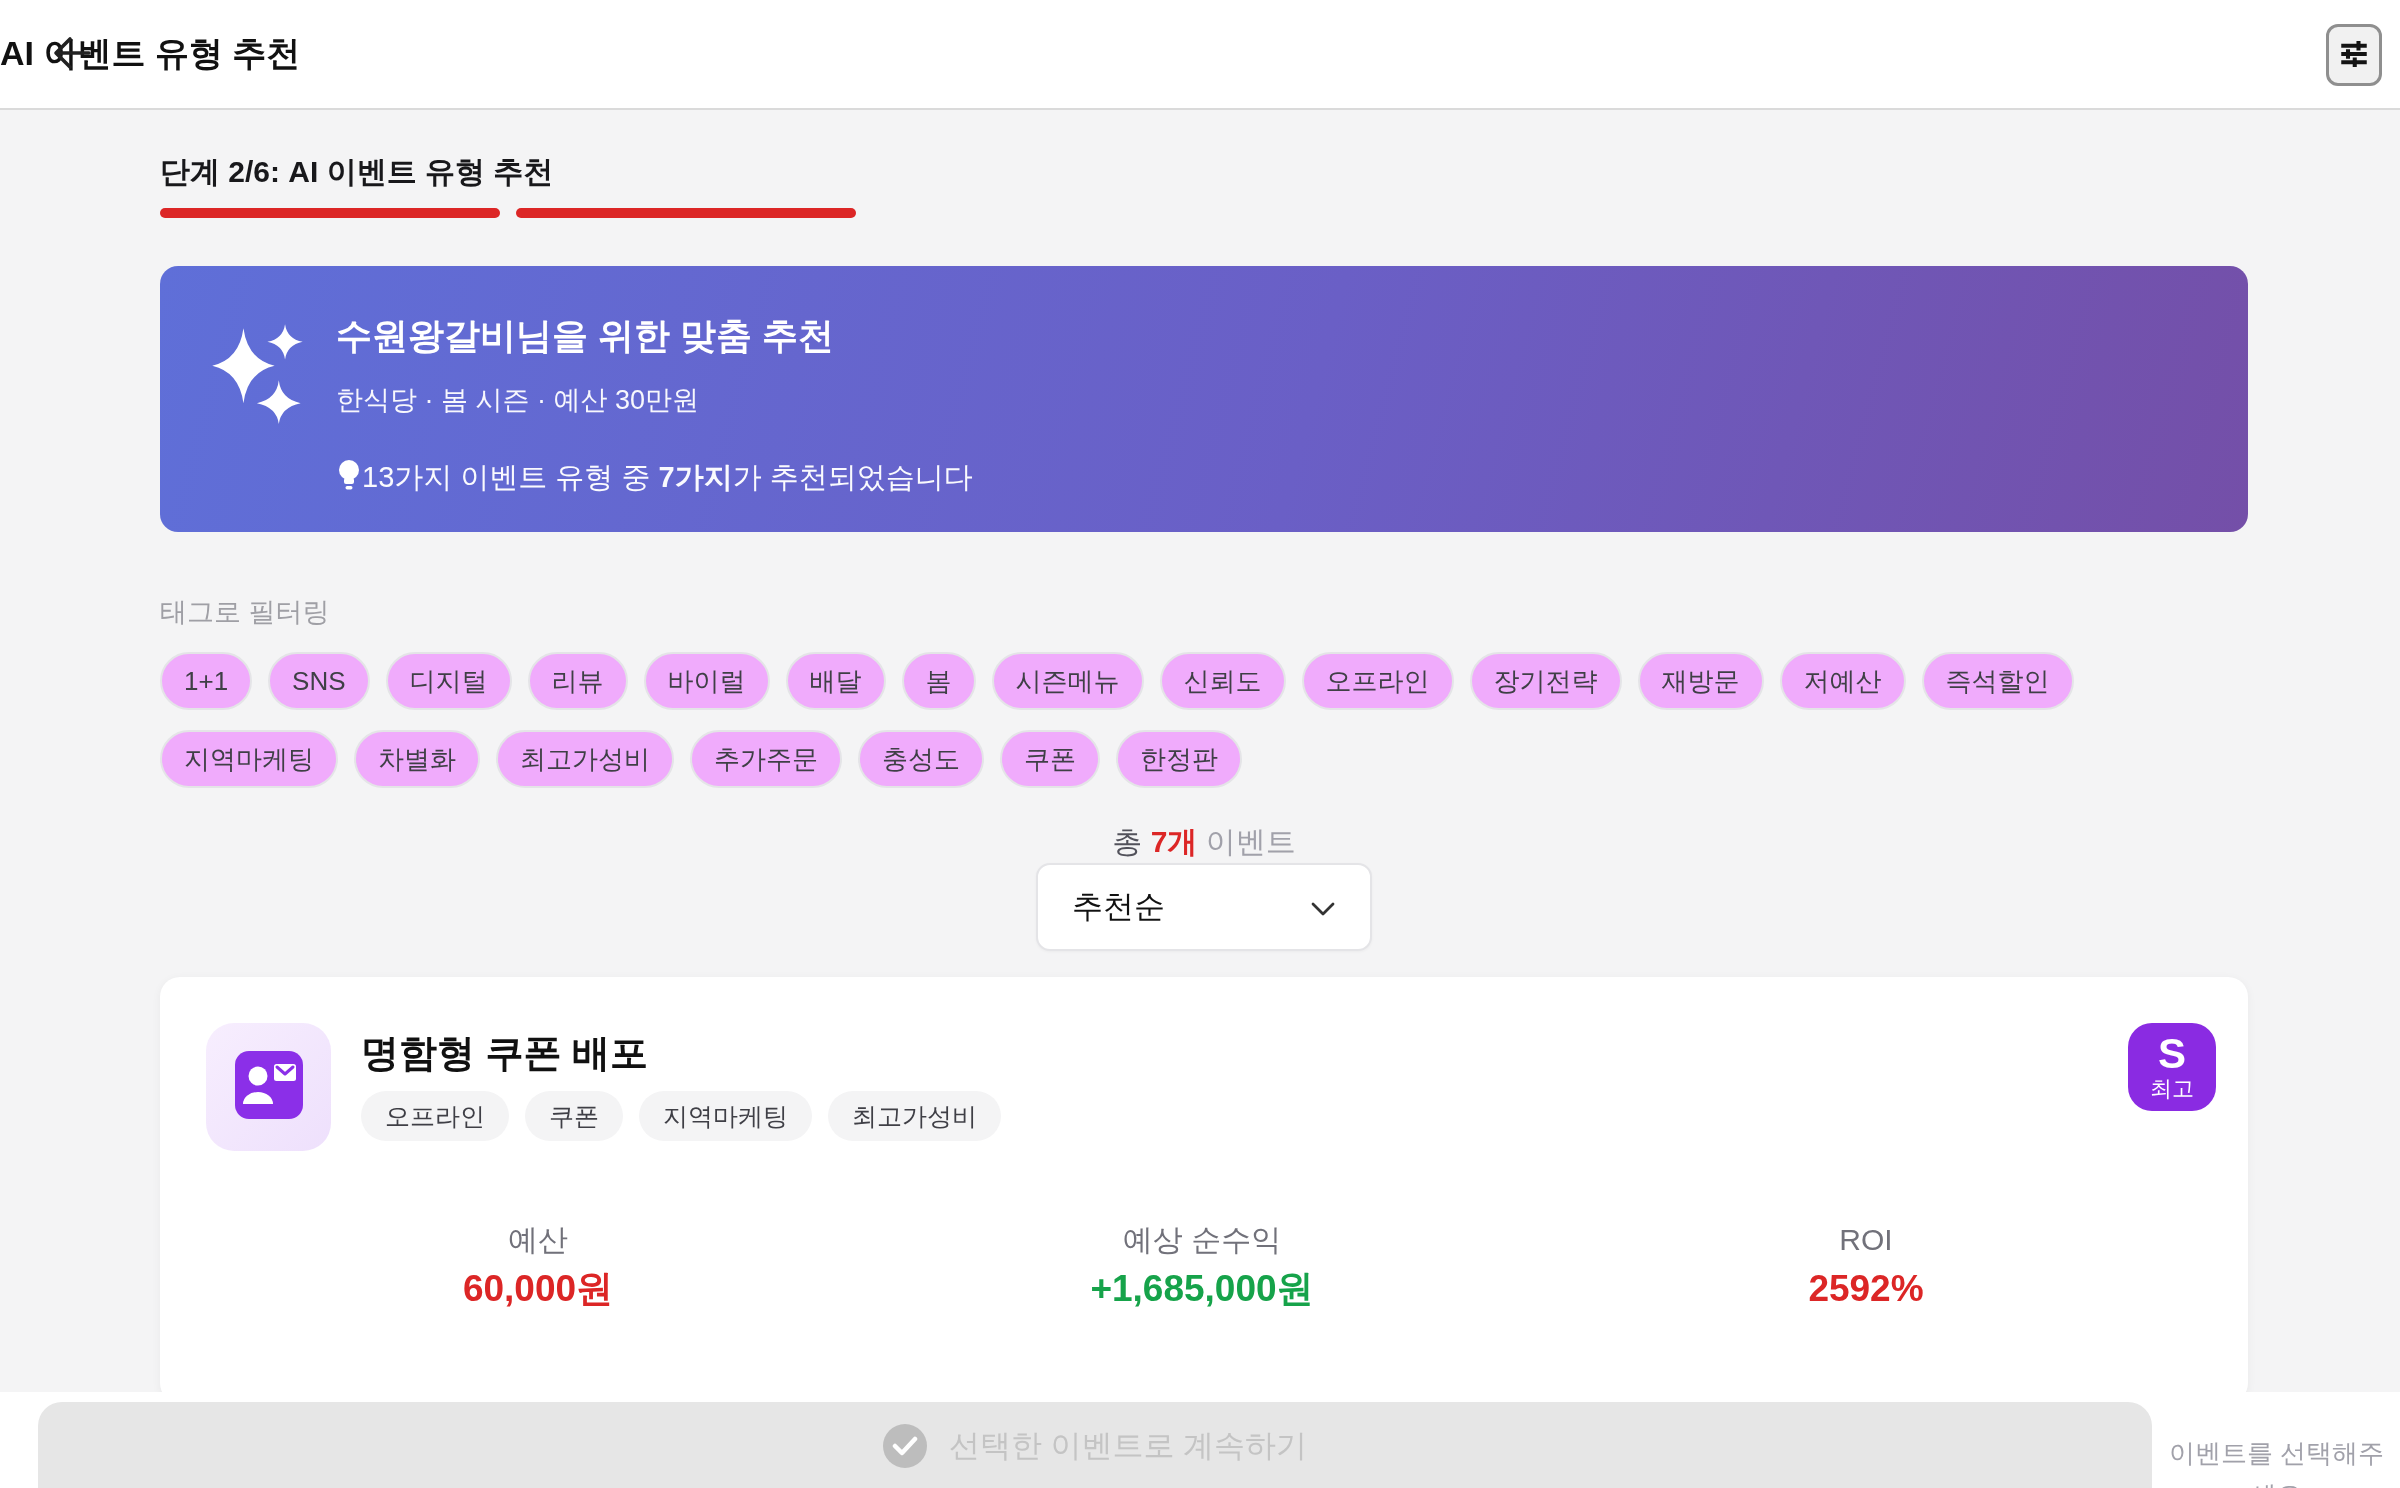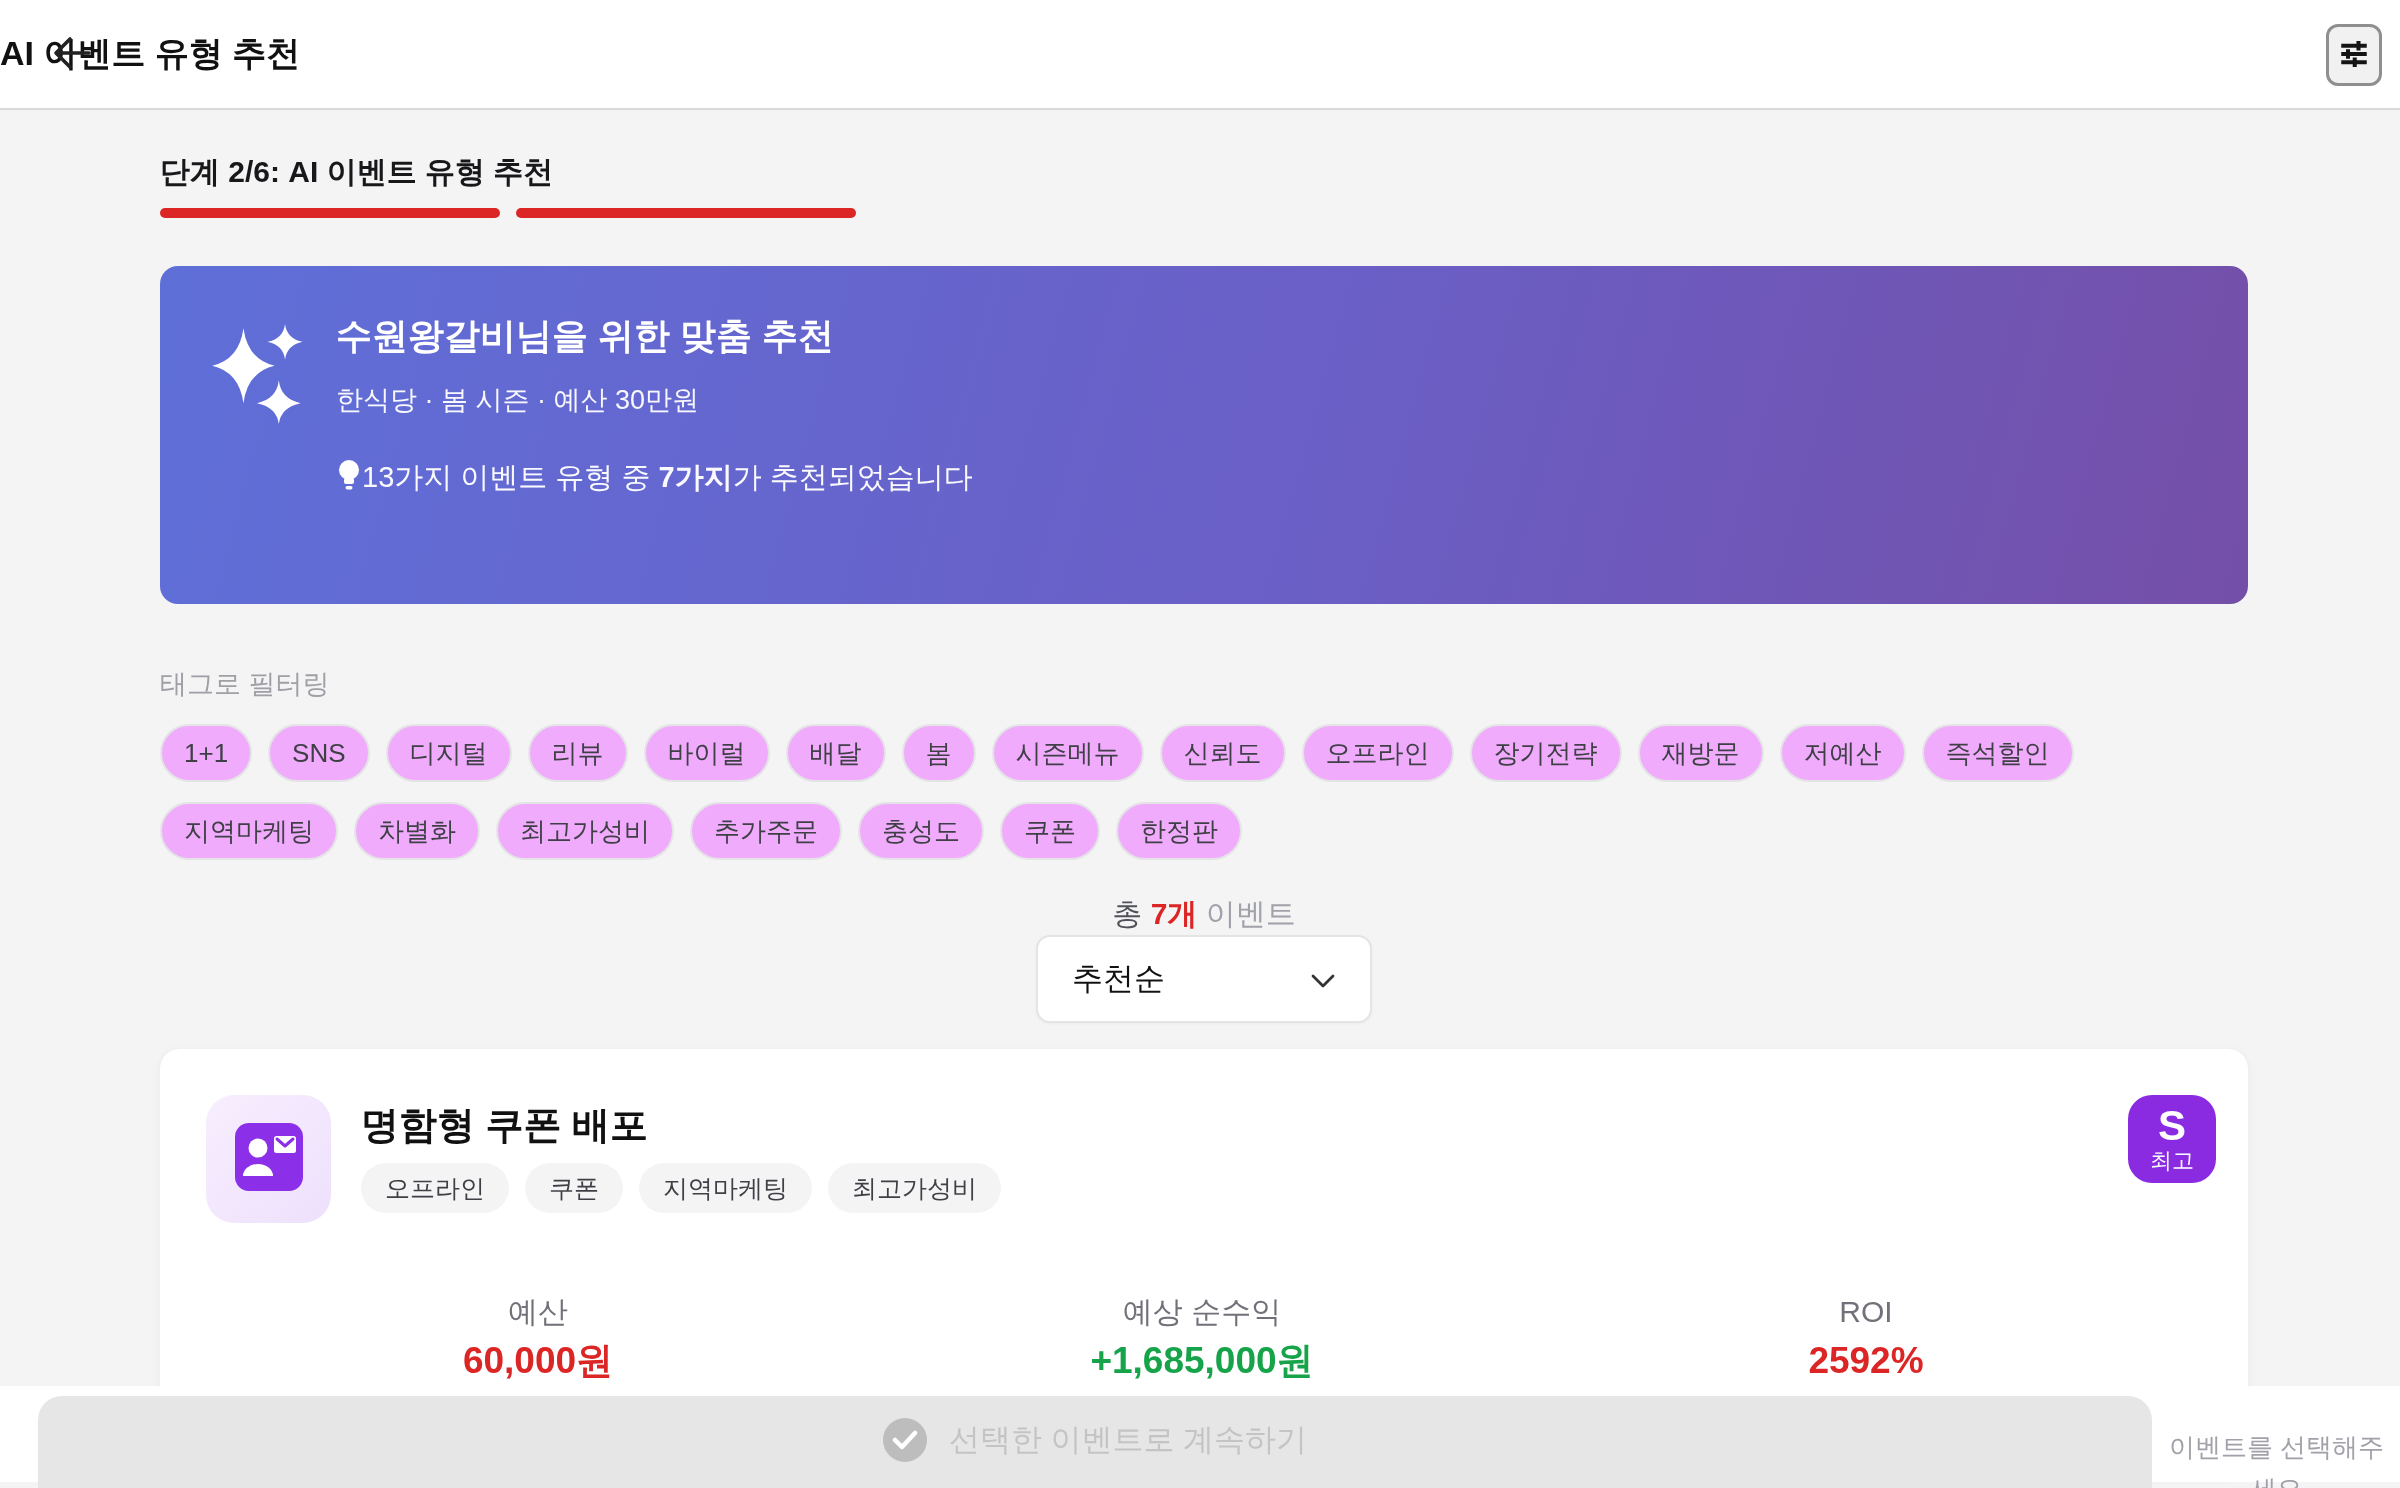--- a/index.html
+++ b/index.html
@@ -19,21 +19,21 @@
                 display:flex; align-items:center; justify-content:center; cursor:pointer; }
 
   
   .content { position:absolute; top:110px; left:160px; right:152px; }
 
   .step-label { margin-top:44px; font-size:30px; font-weight:bold; color:#18181b; line-height:36px; }
   .progress-row { margin-top:18px; display:flex; gap:16px; }
   .progress-seg { width:340px; height:10px; border-radius:6px; background:#dc2626; }
 
   
-  .banner { margin-top:48px; height:338px; border-radius:18px; padding:48px 48px 0 46px;
+  .banner { margin-top:48px; height:266px; border-radius:18px; padding:48px 48px 0 46px;
             background:linear-gradient(105deg,#5f6fd8 0%,#6a5fc6 55%,#744fa8 100%);
             display:flex; color:#fff; }
   .banner-icon { width:104px; height:104px; flex:0 0 auto; margin-top:6px; }
   .banner-text { margin-left:26px; }
   .banner-title { font-size:36px; font-weight:bold; line-height:44px; }
   .banner-subtitle { margin-top:24px; font-size:27px; color:rgba(255,255,255,.95); }
   .banner-info { margin-top:40px; display:flex; align-items:center; font-size:29px; color:rgba(255,255,255,.97); }
   .banner-info b { font-weight:bold; }
 
   
@@ -71,21 +71,21 @@
                  background:#8a2be2; color:#fff; display:flex; flex-direction:column;
                  align-items:center; justify-content:center; gap:2px; }
   .grade-letter { font-size:42px; font-weight:bold; line-height:42px; }
   .grade-caption { font-size:22px; line-height:24px; }
   .stats-row { margin-top:70px; display:flex; }
   .stat-col { flex:1; text-align:center; }
   .stat-label { font-size:30px; color:#71717a; line-height:38px; }
   .stat-value { margin-top:8px; font-size:37px; font-weight:bold; line-height:44px; }
 
   
-  .bottom-bar { position:absolute; left:0; right:0; bottom:6px; height:96px; background:#fff; z-index:6; }
+  .bottom-bar { position:absolute; left:0; right:0; bottom:0; height:96px; background:#fff; z-index:6; }
   .continue-btn { position:absolute; left:38px; right:248px; top:10px; height:120px;
                   background:#e6e6e6; border:none; border-radius:24px;
                   display:flex; align-items:flex-start; justify-content:center; padding-top:22px;
                   cursor:default; }
   .check-circle { width:44px; height:44px; border-radius:50%; background:#bdbdbd;
                   display:flex; align-items:center; justify-content:center; flex:0 0 auto; }
   .continue-label { margin-left:22px; font-size:31px; font-weight:500; color:#c4c4c4; line-height:44px; }
   .bottom-hint { position:absolute; right:6px; top:40px; width:235px; text-align:center;
                  font-size:26px; color:#a1a1aa; line-height:42px; word-break:break-all; }
 </style>

